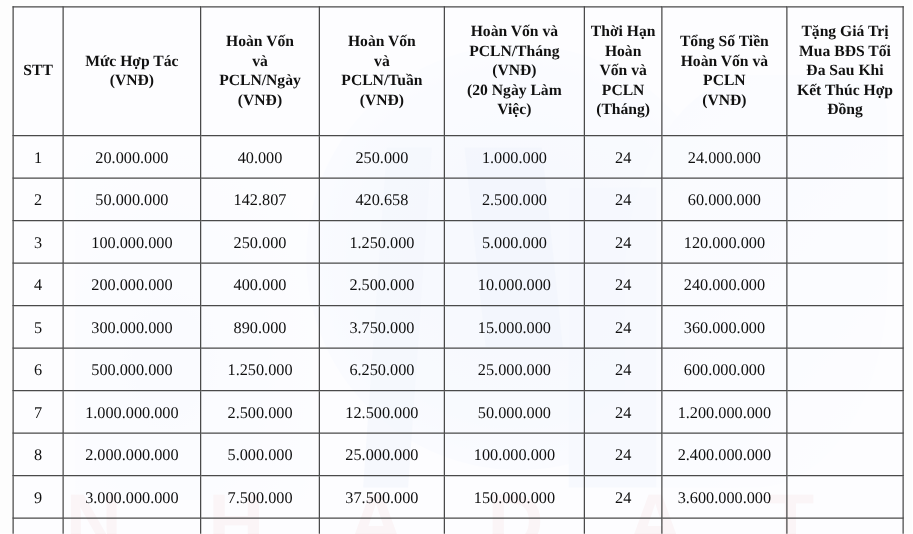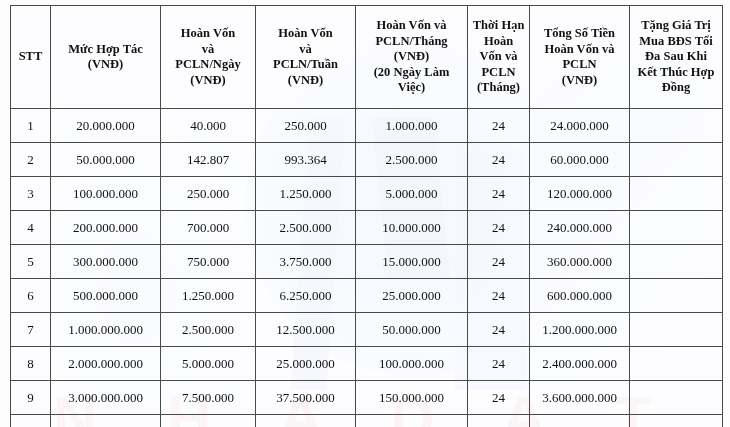--- a/index.html
+++ b/index.html
@@ -187,50 +187,50 @@
           <td>250.000</td>
           <td>1.000.000</td>
           <td>24</td>
           <td>24.000.000</td>
           <td></td>
         </tr>
         <tr>
           <td class="col-stt">2</td>
           <td>50.000.000</td>
           <td>142.807</td>
-          <td>993.364</td>
+          <td>420.658</td>
           <td>2.500.000</td>
           <td>24</td>
           <td>60.000.000</td>
           <td></td>
         </tr>
         <tr>
           <td class="col-stt">3</td>
           <td>100.000.000</td>
           <td>250.000</td>
           <td>1.250.000</td>
           <td>5.000.000</td>
           <td>24</td>
           <td>120.000.000</td>
           <td></td>
         </tr>
         <tr>
           <td class="col-stt">4</td>
           <td>200.000.000</td>
-          <td>700.000</td>
+          <td>400.000</td>
           <td>2.500.000</td>
           <td>10.000.000</td>
           <td>24</td>
           <td>240.000.000</td>
           <td></td>
         </tr>
         <tr>
           <td class="col-stt">5</td>
           <td>300.000.000</td>
-          <td>750.000</td>
+          <td>890.000</td>
           <td>3.750.000</td>
           <td>15.000.000</td>
           <td>24</td>
           <td>360.000.000</td>
           <td></td>
         </tr>
         <tr>
           <td class="col-stt">6</td>
           <td>500.000.000</td>
           <td>1.250.000</td>

